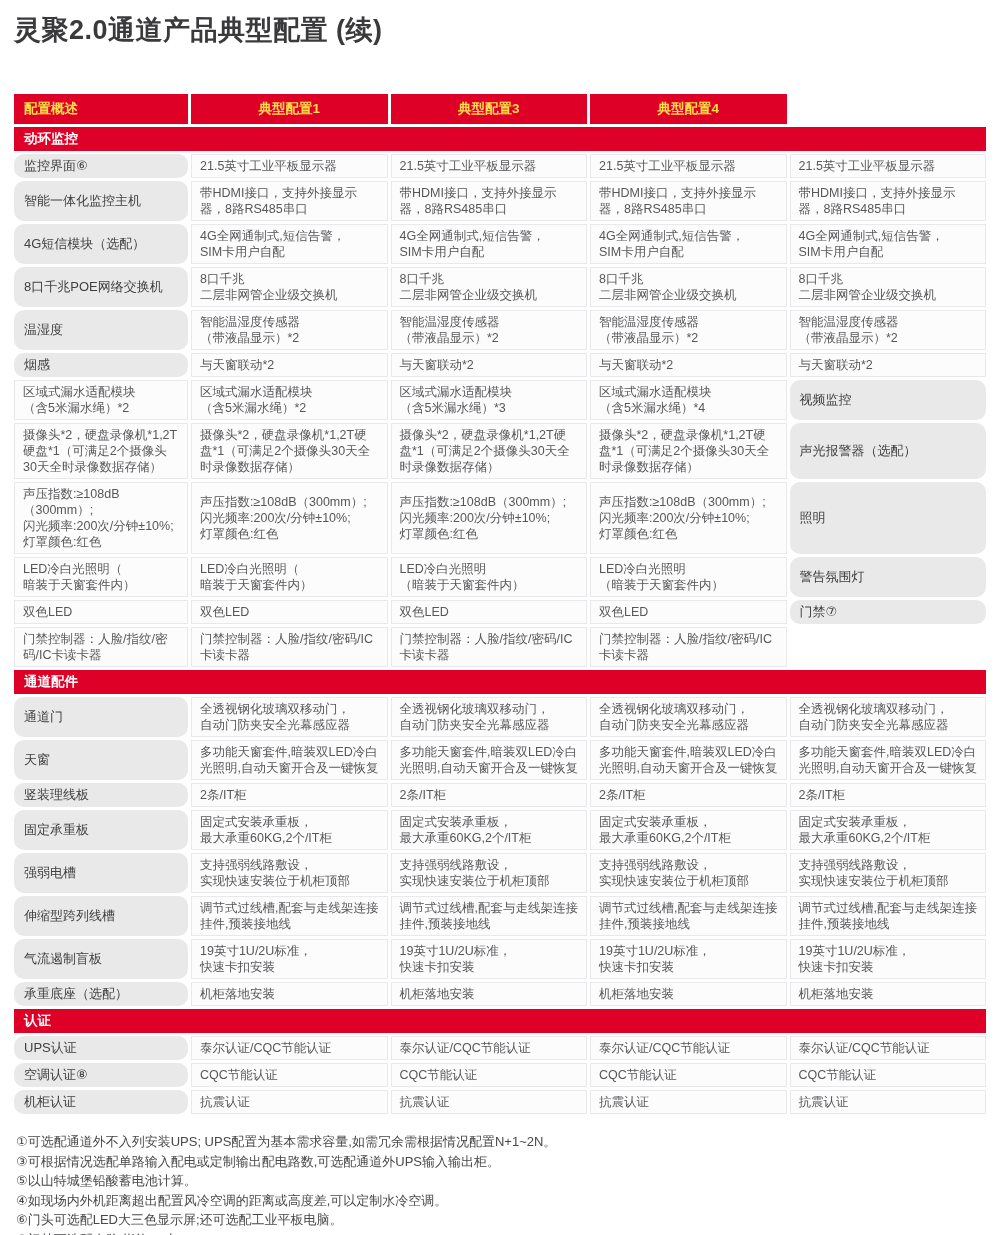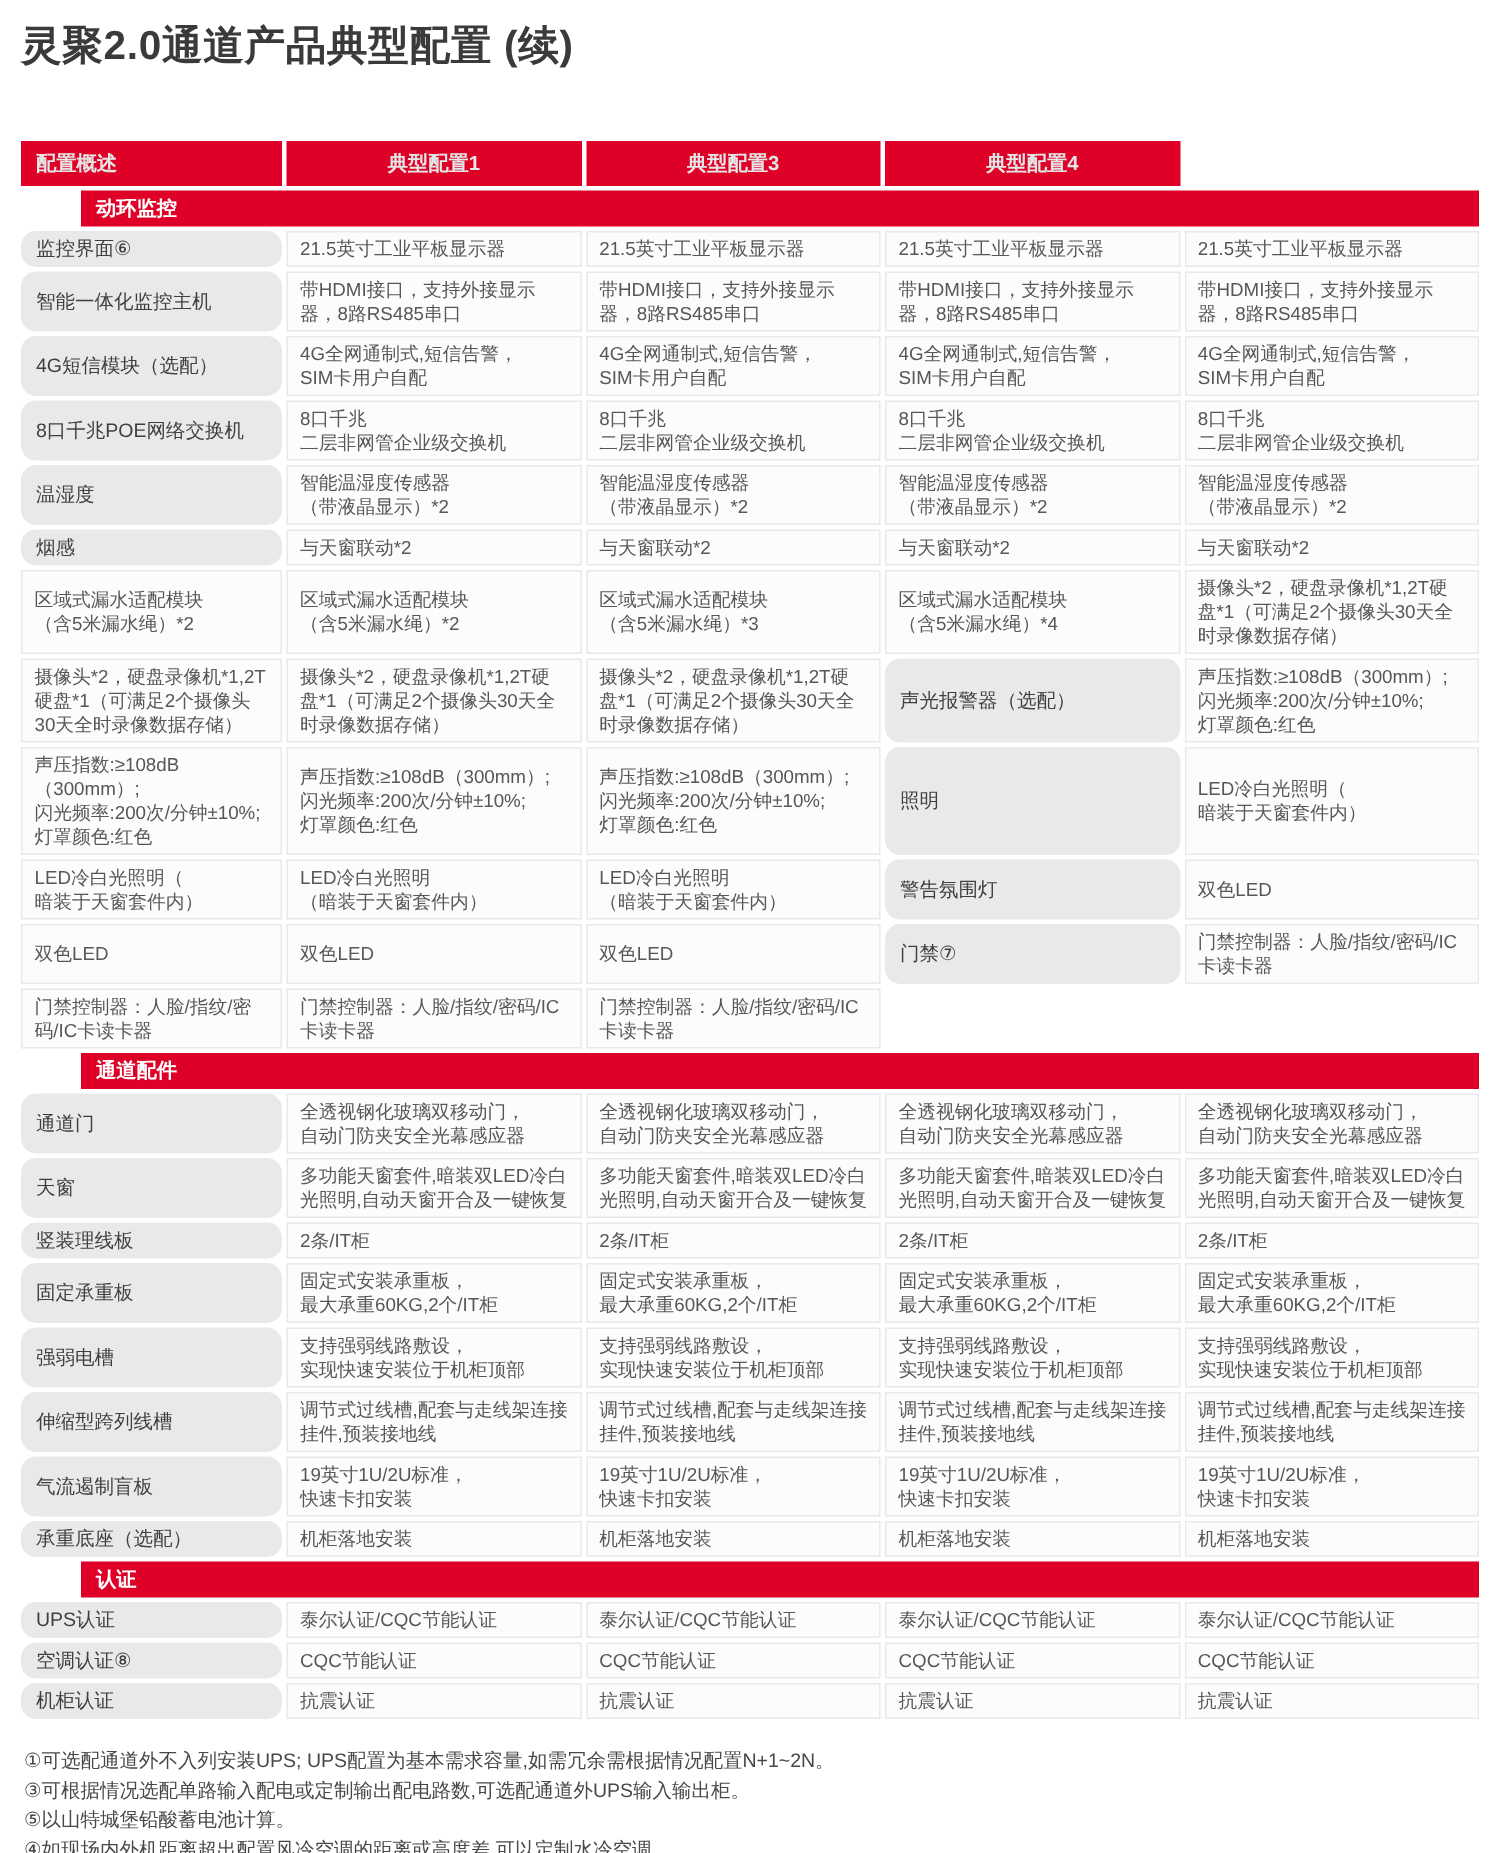--- a/index.html
+++ b/index.html
@@ -28,40 +28,39 @@
   }
   .config-table{
     display:grid;
     grid-template-columns:174px repeat(4,1fr);
     gap:3px;
     width:972px;
   }
   .cell{min-height:22px;}
   .th{
     background:var(--accent);
-    color:#e5e5e5;
+    color:#fde047;
     font-weight:bold;
     font-size:13.5px;
     height:30px;
     display:flex;
     align-items:center;
     justify-content:center;
   }
   .th.first{justify-content:flex-start;padding-left:10px;}
   .section-band{
     grid-column:1 / -1;
     background:var(--accent);
     color:#ffffff;
     font-weight:bold;
     font-size:13.5px;
     height:24px;
     display:flex;
     align-items:center;
     padding-left:10px;
-    margin-left:40px;
   }
   .label{
     background:var(--label-bg);
     color:var(--text-dark);
     font-size:13px;
     display:flex;
     align-items:center;
     padding:3px 4px 3px 10px;
     line-height:16px;
     border-radius:10px;
@@ -144,20 +143,21 @@
       <div class="cell value">与天窗联动*2</div>
       <div class="cell value">与天窗联动*2</div>
       <div class="cell value">区域式漏水适配模块
 （含5米漏水绳）*2</div>
       <div class="cell value">区域式漏水适配模块
 （含5米漏水绳）*2</div>
       <div class="cell value">区域式漏水适配模块
 （含5米漏水绳）*3</div>
       <div class="cell value">区域式漏水适配模块
 （含5米漏水绳）*4</div>
+      <div class="cell label">视频监控</div>
       <div class="cell value">摄像头*2，硬盘录像机*1,2T硬盘*1（可满足2个摄像头30天全时录像数据存储）</div>
       <div class="cell value">摄像头*2，硬盘录像机*1,2T硬盘*1（可满足2个摄像头30天全时录像数据存储）</div>
       <div class="cell value">摄像头*2，硬盘录像机*1,2T硬盘*1（可满足2个摄像头30天全时录像数据存储）</div>
       <div class="cell value">摄像头*2，硬盘录像机*1,2T硬盘*1（可满足2个摄像头30天全时录像数据存储）</div>
       <div class="cell label">声光报警器（选配）</div>
       <div class="cell value">声压指数:≥108dB（300mm）;
 闪光频率:200次/分钟±10%;
 灯罩颜色:红色</div>
       <div class="cell value">声压指数:≥108dB（300mm）;
 闪光频率:200次/分钟±10%;

